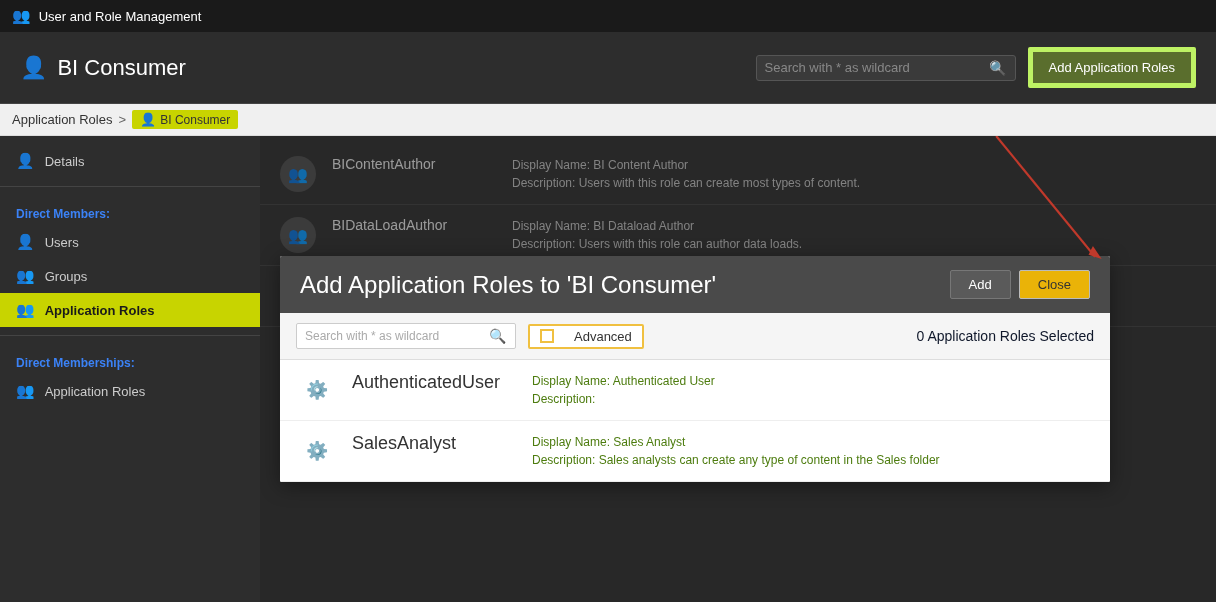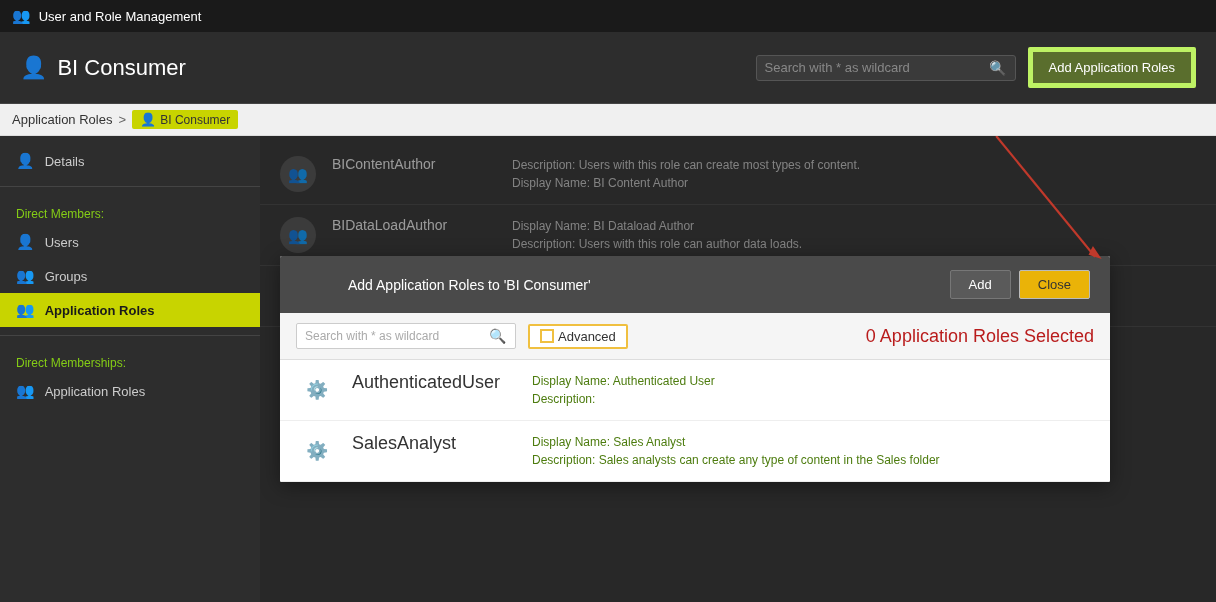--- a/index.html
+++ b/index.html
@@ -97,22 +97,22 @@
     .sidebar {
       width: 260px;
       background: #2d2d2d;
       color: #ccc;
       flex-shrink: 0;
       padding-top: 8px;
     }
     .sidebar-section-label {
       padding: 12px 16px 4px 16px;
       font-size: 12px;
-      color: #84cc16;
-      font-weight: 400;
+      color: #3b82f6;
+      font-weight: 700;
       text-transform: none;
     }
     .sidebar-item {
       display: flex;
       align-items: center;
       padding: 8px 16px;
       cursor: pointer;
       color: #ccc;
       font-size: 13px;
     }
@@ -183,23 +183,22 @@
     }
     .dialog-header {
       background: #4a4a4a;
       color: #fff;
       padding: 14px 20px;
       display: flex;
       align-items: center;
       justify-content: space-between;
     }
     .dialog-header-title {
-      font-size: 14px;
+      font-size: 24px;
       font-weight: 300;
-      margin-left: 48px;
     }
     .dialog-header-actions {
       display: flex;
       gap: 8px;
       justify-content: space-between;
     }
     .dialog-btn {
       padding: 6px 18px;
       font-size: 13px;
       cursor: pointer;
@@ -238,40 +237,40 @@
       border: none;
       outline: none;
       font-size: 12px;
       color: #888;
       flex: 1;
     }
     .dialog-search-input input::placeholder { color: #aaa; }
     .advanced-btn {
       display: flex;
       align-items: center;
-      gap: 4px;
+      gap: 20px;
       font-size: 13px;
       cursor: pointer;
       color: #333;
       border: 2px solid #f0c040;
       padding: 3px 10px;
       border-radius: 2px;
       background: #fff;
     }
     .advanced-checkbox {
       width: 14px;
       height: 14px;
       border: 2px solid #f0c040;
       background: #fff;
       display: inline-block;
     }
     .roles-selected {
       margin-left: auto;
-      font-size: 18px;
-      color: #b91c1c;
+      font-size: 14px;
+      color: #0f172a;
     }
 
     .dialog-role-list { background: #fff; }
     .dialog-role-item {
       display: flex;
       align-items: flex-start;
       padding: 12px 20px;
       border-bottom: 1px solid #eee;
     }
     .dialog-role-icon {
@@ -369,22 +368,22 @@
     </div>
   </div>
 
   <div class="main-content">
     <div class="role-list">
 
     <div class="role-item">
     <div class="role-icon">👥</div>
     <div class="role-item-name">BIContentAuthor</div>
     <div class="role-item-info">
+      <div>Display Name: BI Content Author</div>
       <div>Description: Users with this role can create most types of content.</div>
-      <div>Display Name: BI Content Author</div>
     </div>
   </div>
         <div class="role-item">
     <div class="role-icon">👥</div>
     <div class="role-item-name">BIDataLoadAuthor</div>
     <div class="role-item-info">
       <div>Display Name: BI Dataload Author</div>
       <div>Description: Users with this role can author data loads.</div>
     </div>
   </div>

